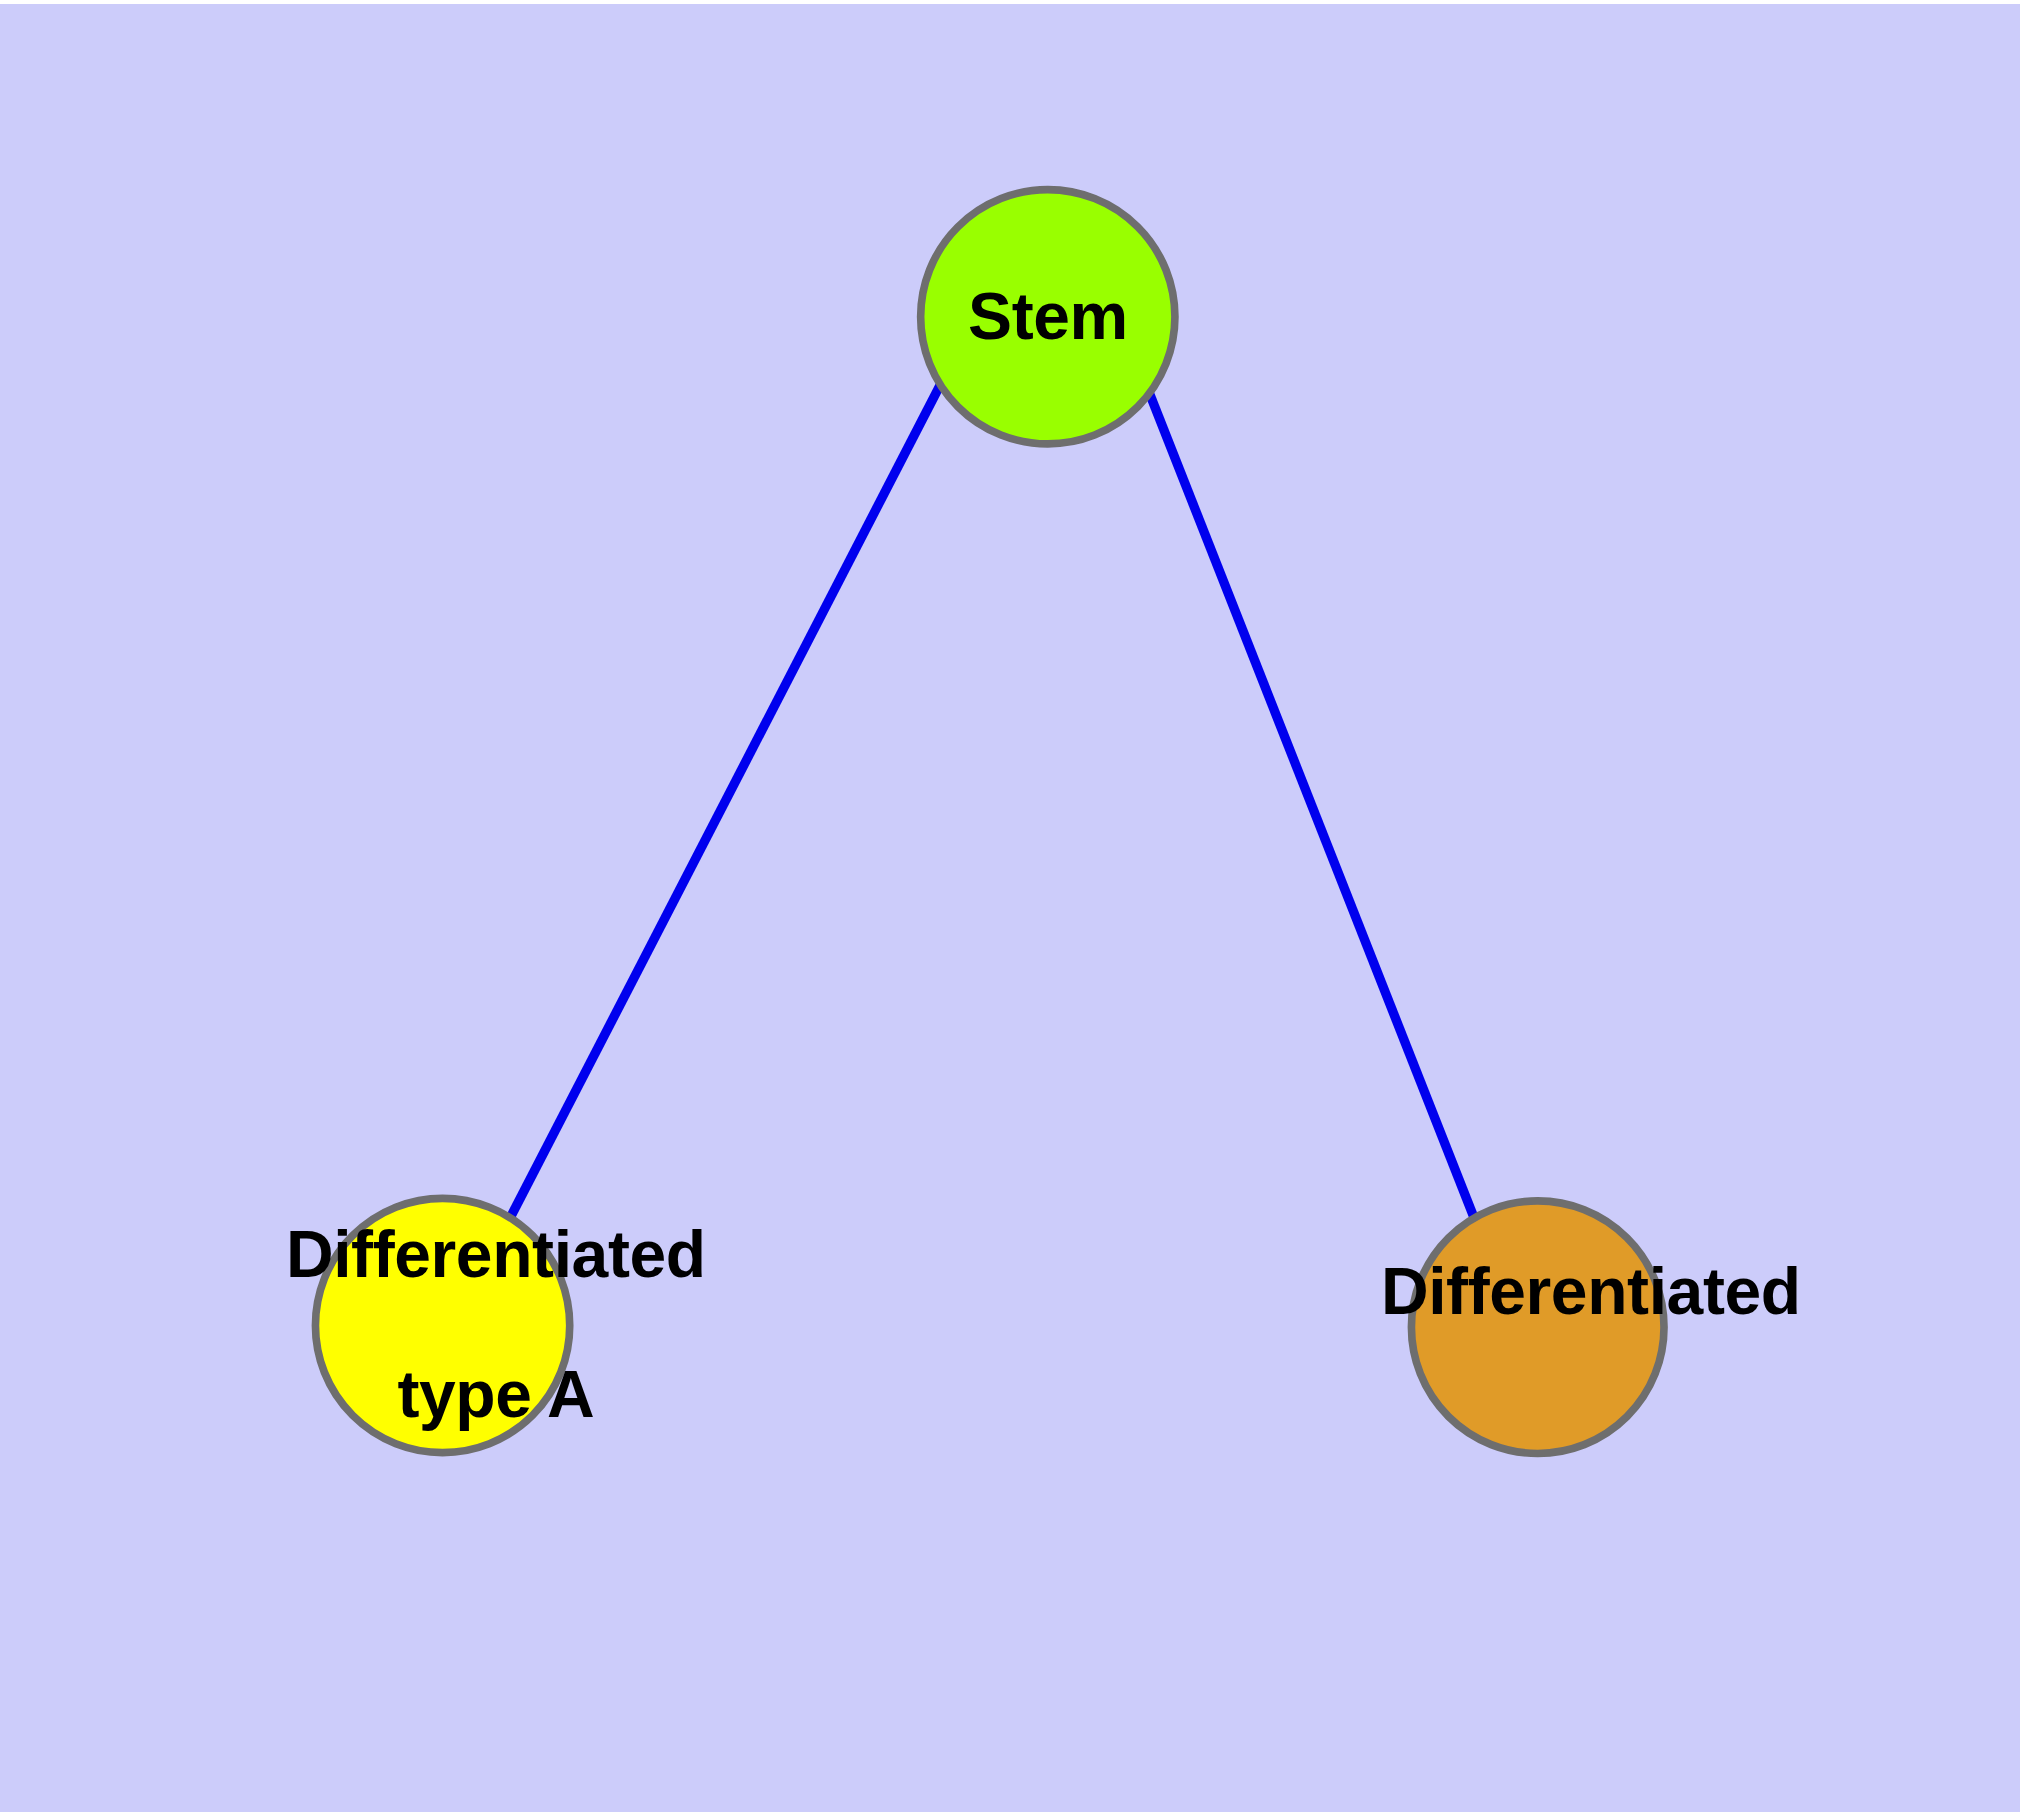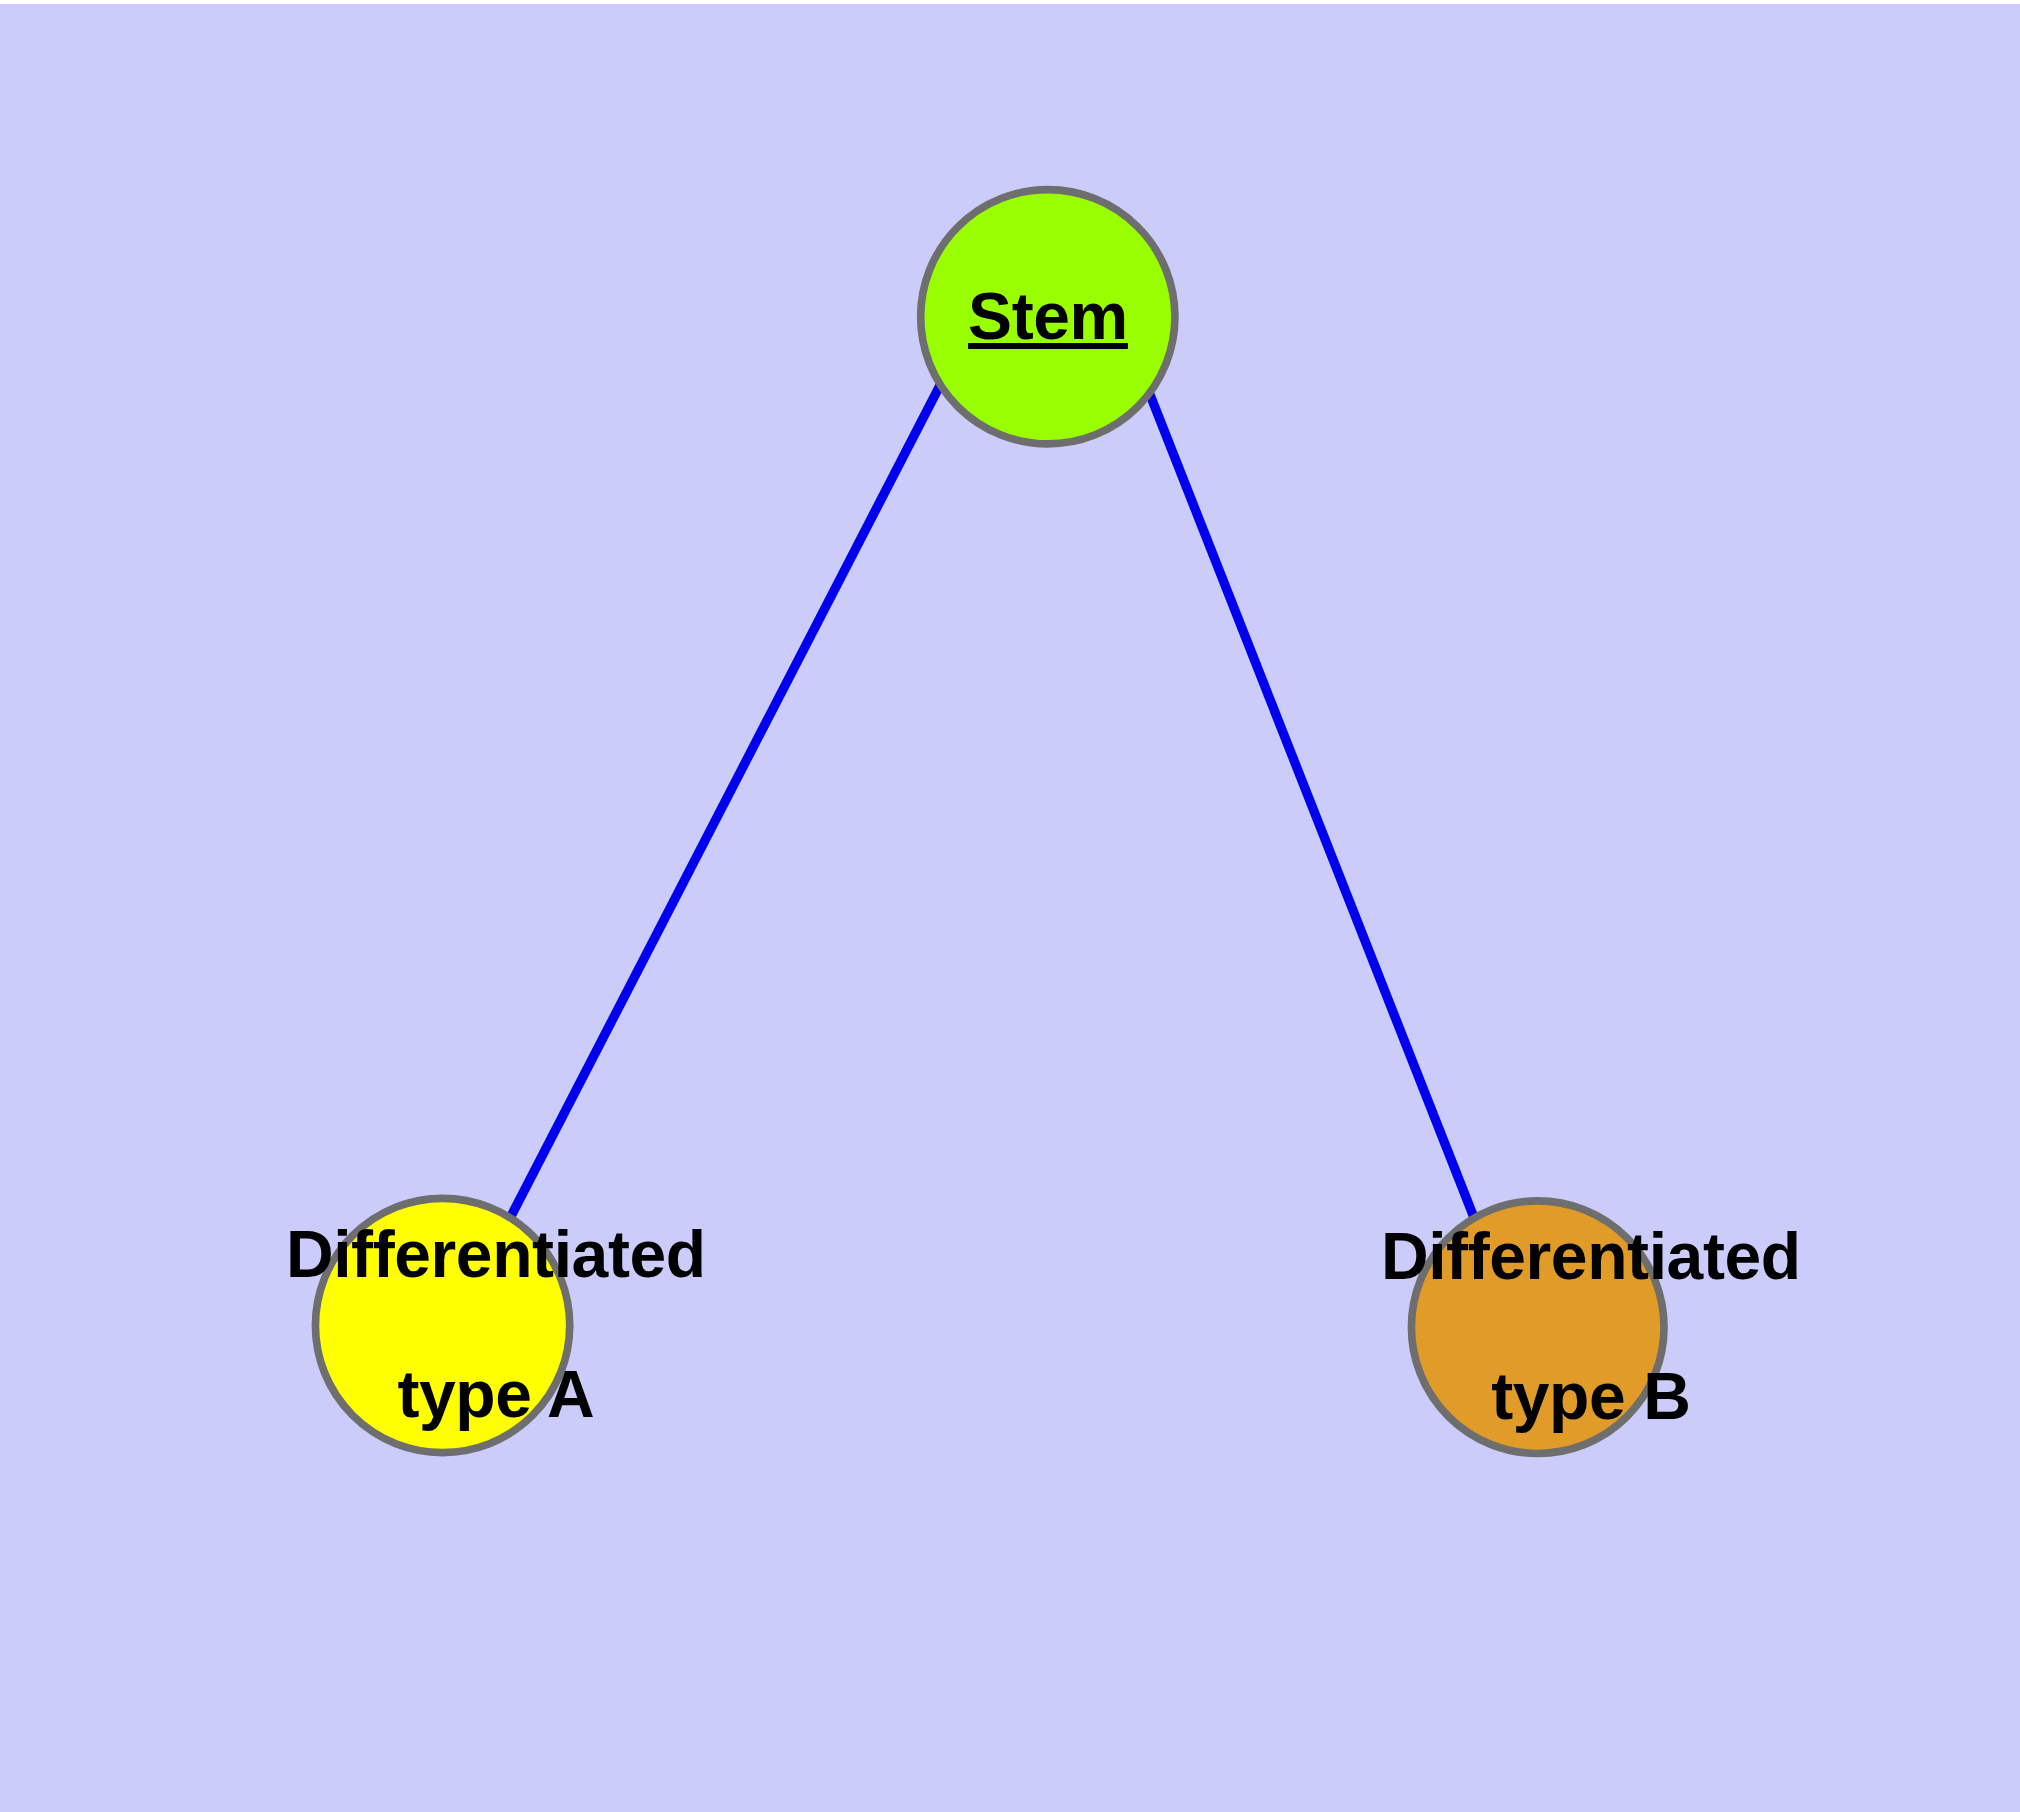--- a/index.html
+++ b/index.html
@@ -70,27 +70,26 @@
         <line class="edge-line" x1="1311" y1="345" x2="1744" y2="1445"></line>
       </g>
 
       <g>
         <circle class="node-circle" cx="1236" cy="369" r="150" fill="#99ff00"></circle>
         <circle class="node-circle" cx="522" cy="1559" r="150" fill="#ffff00"></circle>
         <circle class="node-circle" cx="1814" cy="1561" r="149" fill="#e09b28"></circle>
       </g>
     </svg>
 
-    <div class="node-label" style="left:1048px; top:313px;text-decoration:underline;">Stem</div>
+    <div class="node-label" style="left:1048px; top:313px;">Stem</div>
 
     <div class="node-label" style="left:442px; top:1321px;">
       <span>Differentiated</span><br>
       <span>type A</span>
     </div>
 
     <div class="node-label" style="left:1537px; top:1323px;">
       <span>Differentiated</span><br>
-      <span>type B</span>
     </div>
 
   </div>
 </div>
 
 
 </body></html>

